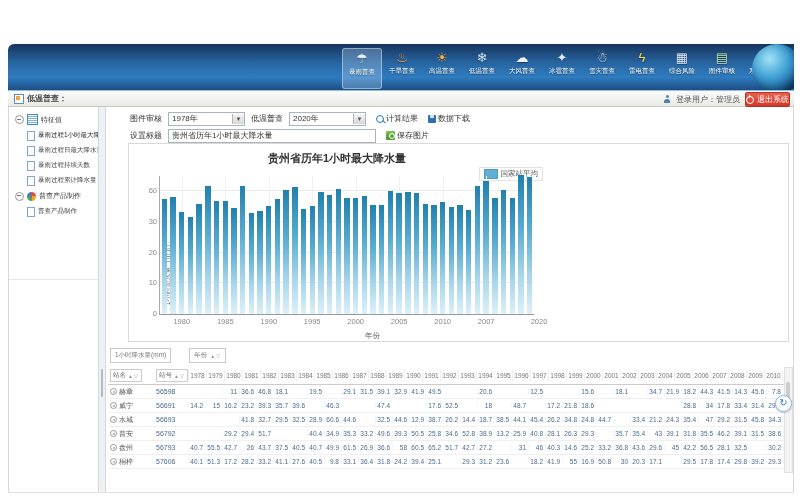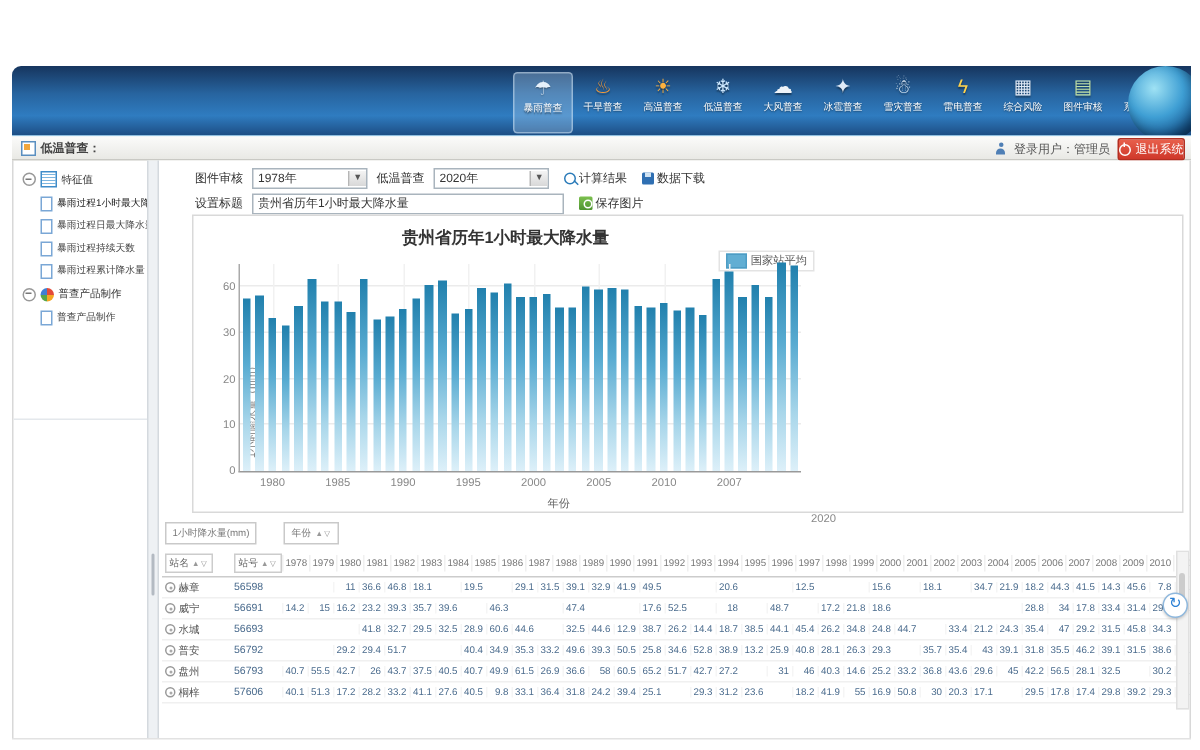--- a/index.html
+++ b/index.html
@@ -308,21 +308,21 @@
                 <div class="xtick" style="left: 140.209px;">1995</div>
                 <div class="vgrid" style="left: 195.698px;"></div>
                 <div class="xtick" style="left: 183.698px;">2000</div>
                 <div class="vgrid" style="left: 239.186px;"></div>
                 <div class="xtick" style="left: 227.186px;">2005</div>
                 <div class="vgrid" style="left: 282.674px;"></div>
                 <div class="xtick" style="left: 270.674px;">2010</div>
                 <div class="vgrid" style="left: 326.163px;"></div>
                 <div class="xtick" style="left: 314.163px;">2007</div>
                 <div class="vgrid" style="left: 369.651px;"></div>
-                <div class="xtick" style="left: 377px; margin-top: 24px;">2020</div>
+                <div class="xtick" style="left: 367px;">2020</div>
                 <div class="bar" style="left: 1.64884px; height: 115.307px;"></div>
                 <div class="bar" style="left: 10.3465px; height: 117.147px;"></div>
                 <div class="bar" style="left: 19.0442px; height: 101.813px;"></div>
                 <div class="bar" style="left: 27.7419px; height: 96.6px;"></div>
                 <div class="bar" style="left: 36.4395px; height: 110.093px;"></div>
                 <div class="bar" style="left: 45.1372px; height: 127.573px;"></div>
                 <div class="bar" style="left: 53.8349px; height: 113.467px;"></div>
                 <div class="bar" style="left: 62.5326px; height: 113.467px;"></div>
                 <div class="bar" style="left: 71.2302px; height: 106.413px;"></div>
                 <div class="bar" style="left: 79.9279px; height: 128.187px;"></div>

